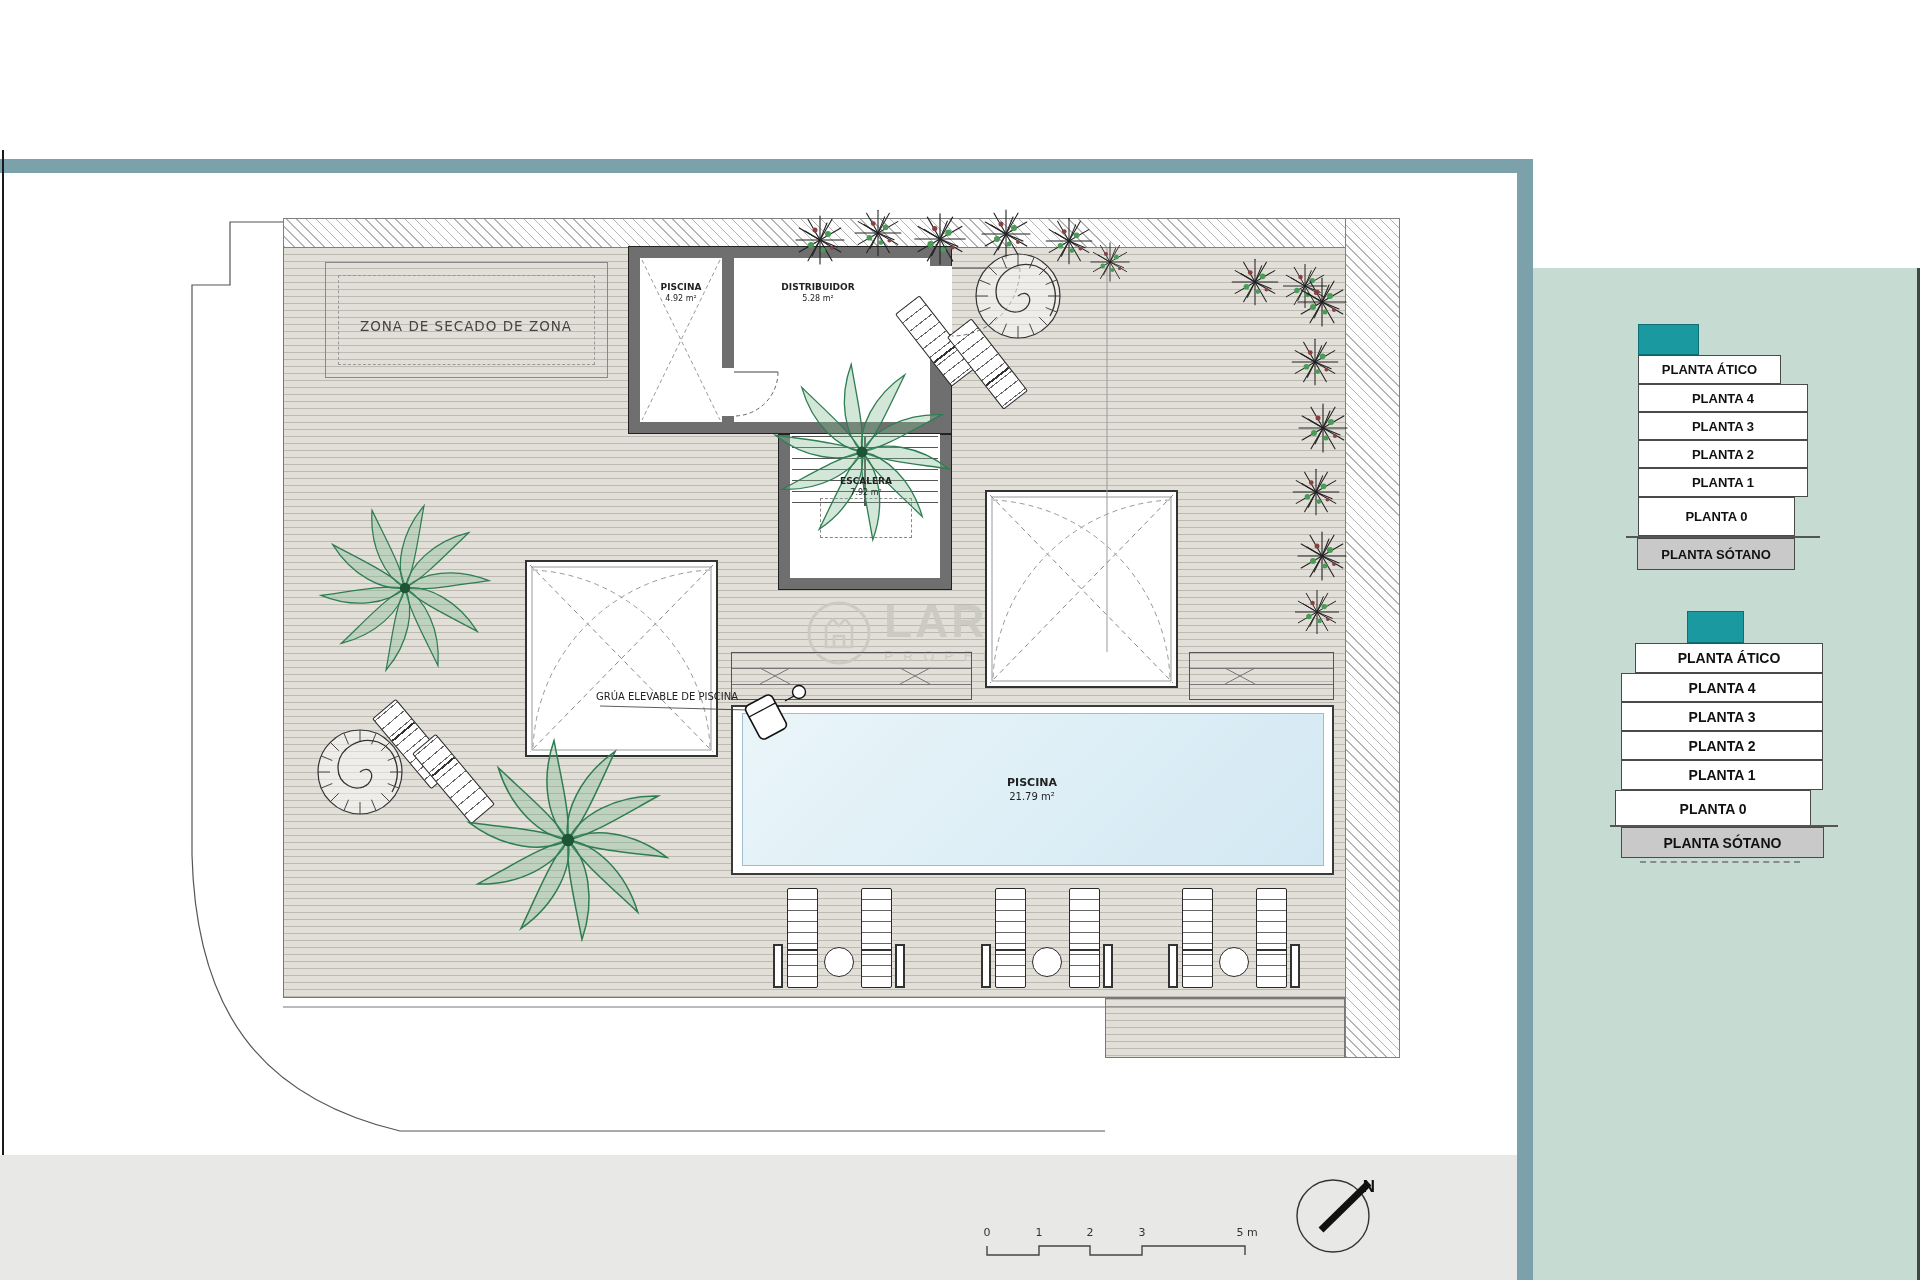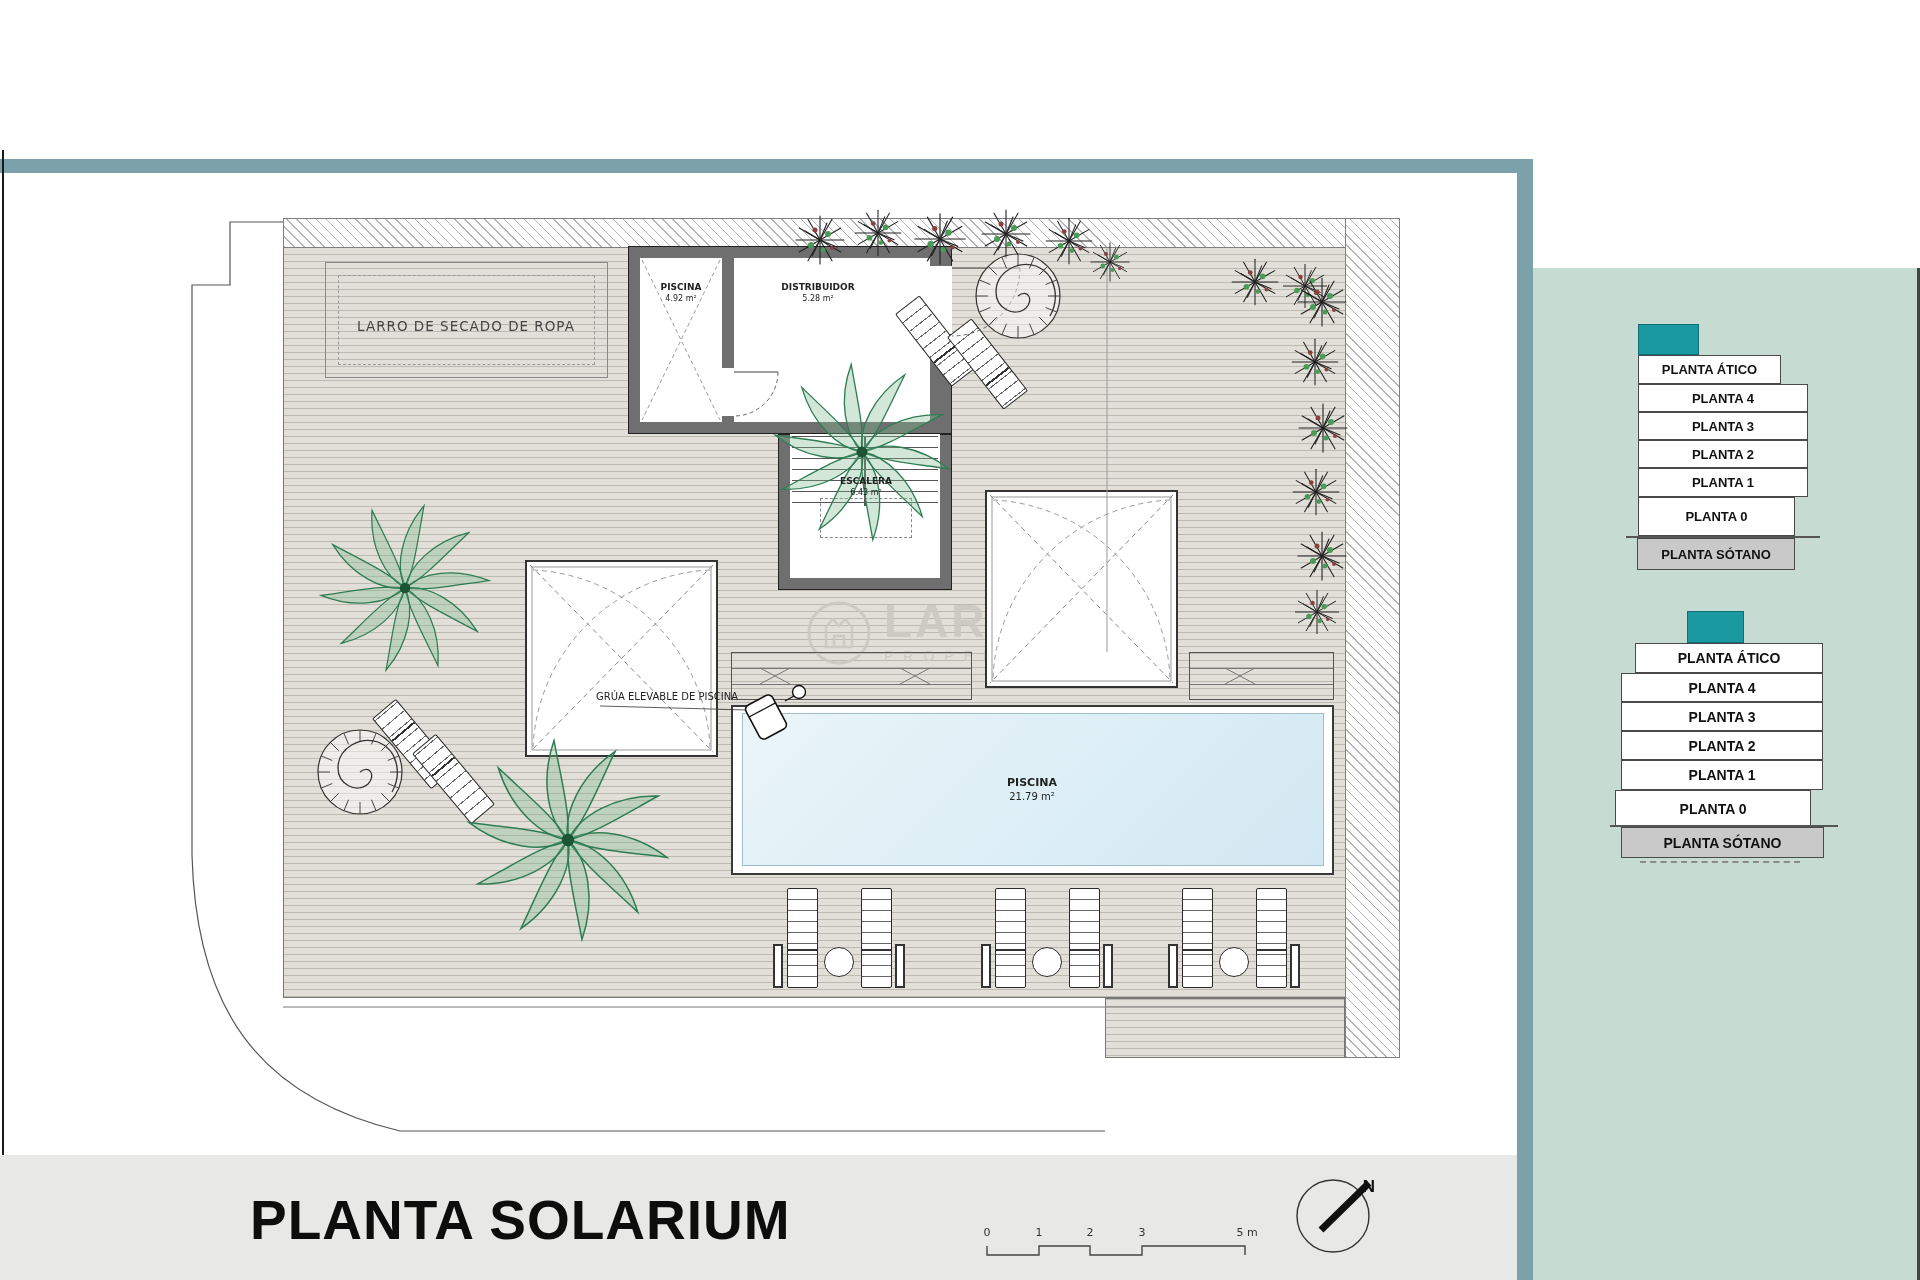--- a/index.html
+++ b/index.html
@@ -270,45 +270,44 @@
     <use href="#spiral" transform="translate(360,772)"></use>
 
     <g>
       <circle cx="1333" cy="1216" r="36" fill="none" stroke="#333" stroke-width="1.4"></circle>
       <line x1="1321" y1="1230" x2="1369" y2="1183" stroke="#111" stroke-width="7"></line>
     </g>
 
     <path d="M 987,1246 L 987,1255 L 1039,1255 L 1039,1246 L 1090,1246 L 1090,1255 L 1142,1255 L 1142,1246 L 1245,1246 L 1245,1255" fill="none" stroke="#444" stroke-width="1.4"></path>
   </svg>
 
-  <div class="lbl zona-lbl" style="left:466px;top:318px;">LARRO DE SECADO DE ROPA</div>
+  <div class="lbl zona-lbl" style="left:466px;top:318px;">ZONA DE SECADO DE ZONA</div>
 
   <div class="lbl room-lbl" style="left:681px;top:282px;">
     <span class="nm">PISCINA</span><br>
     <span class="ar">4.92 m²</span>
   </div>
 
   <div class="lbl room-lbl" style="left:818px;top:282px;">
     <span class="nm">DISTRIBUIDOR</span><br>
     <span class="ar">5.28 m²</span>
   </div>
 
   <div class="lbl room-lbl" style="left:866px;top:476px;">
     <span class="nm">ESCALERA</span><br>
-    <span class="ar">6.43 m²</span>
+    <span class="ar">7.92 m²</span>
   </div>
 
   <div class="lbl pool-lbl" style="left:1032px;top:776px;">
     <span class="nm">PISCINA</span><br>
     <span class="ar">21.79 m²</span>
   </div>
 
   <div class="grua-lbl" style="left:556px;top:691px;width:182px;">GRÚA ELEVABLE DE PISCINA</div>
 
-  <div class="title" style="left:250px;top:1188px;">PLANTA SOLARIUM</div>
 
   <div class="lbl tick-lbl" style="left:987px;top:1226px;">0</div>
   <div class="lbl tick-lbl" style="left:1039px;top:1226px;">1</div>
   <div class="lbl tick-lbl" style="left:1090px;top:1226px;">2</div>
   <div class="lbl tick-lbl" style="left:1142px;top:1226px;">3</div>
   <div class="lbl tick-lbl" style="left:1247px;top:1226px;">5 m</div>
   <div class="lbl north-lbl" style="left:1369px;top:1176px;">N</div>
 
   <div>
     <div class="level-indicator" style="left:1638px;top:324px;width:61px;height:31px;"></div>

